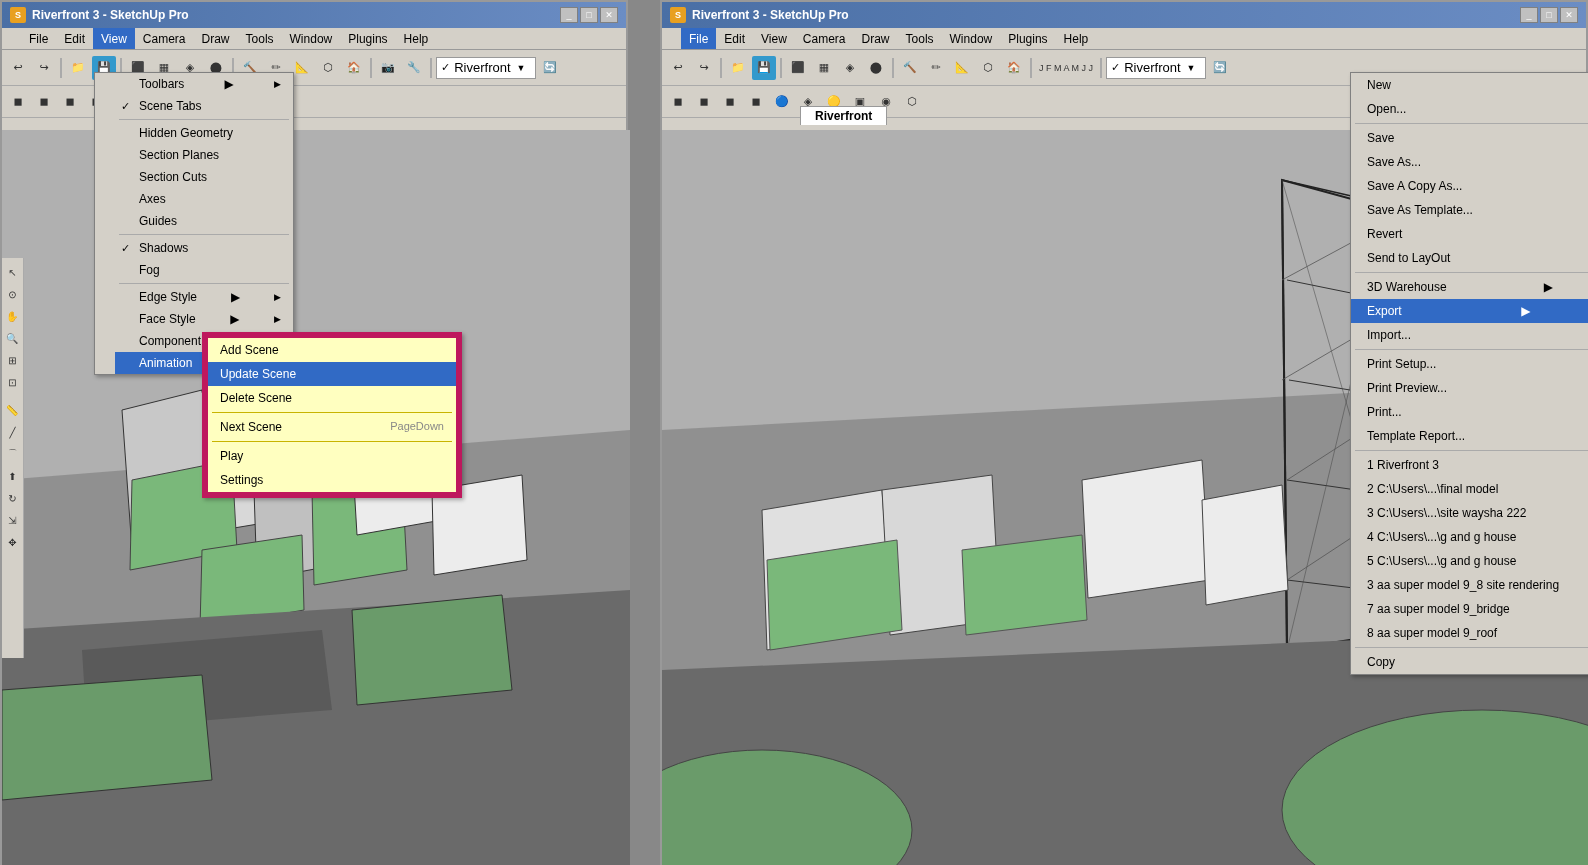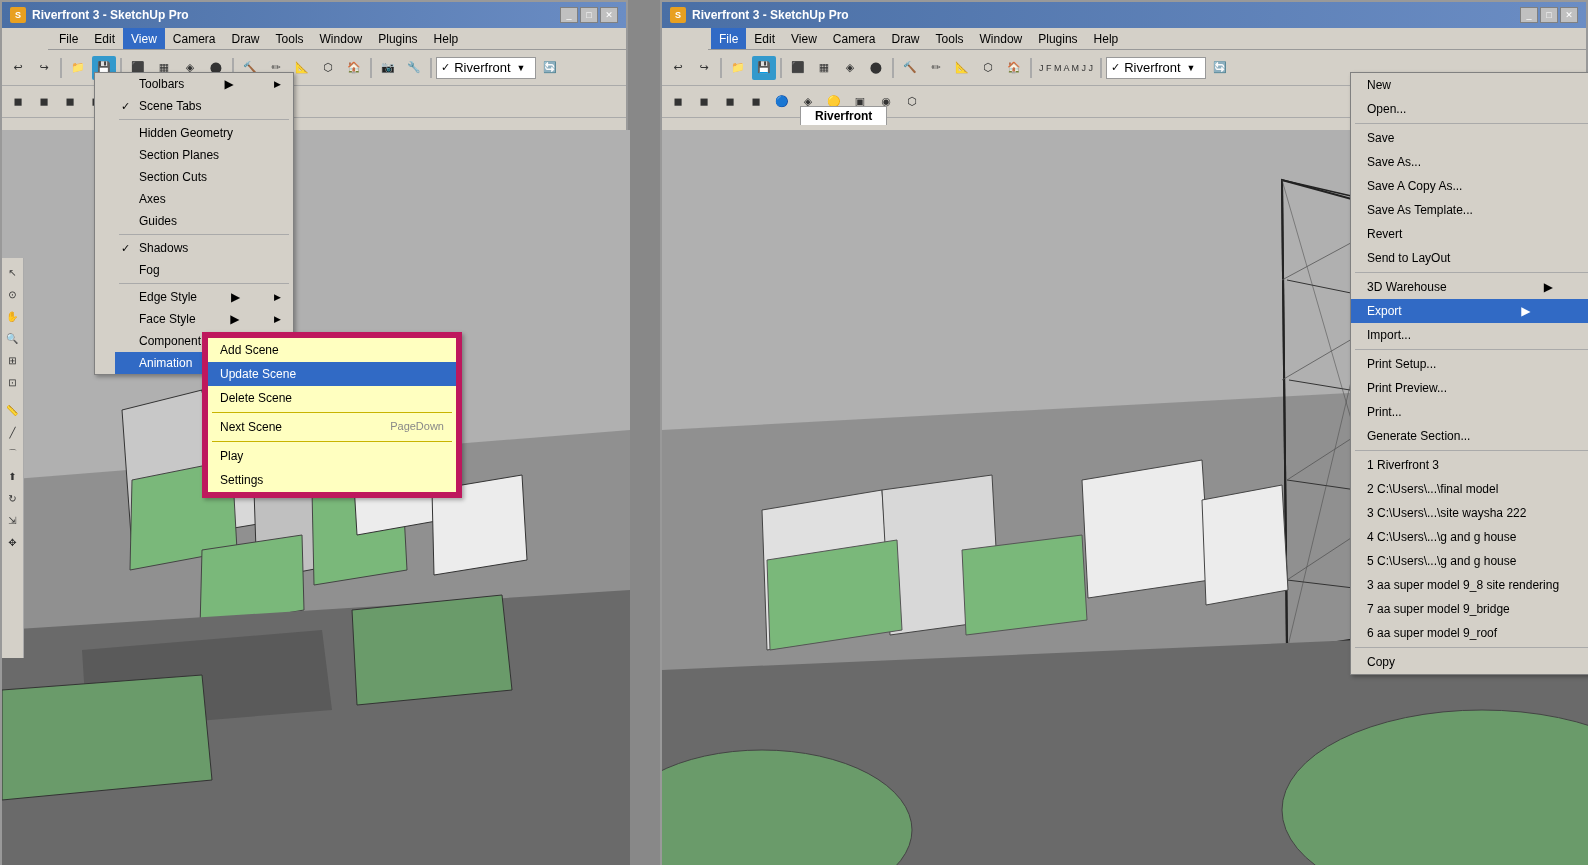--- a/index.html
+++ b/index.html
@@ -56,22 +56,21 @@
       cursor: pointer;
     }
 
     
     .menu-bar {
       background: #d4d0c8;
       display: flex;
       align-items: center;
       height: 22px;
       border-bottom: 1px solid #999;
-      padding: 0 3px;
-      margin-left: 46px;
+      padding: 0 19px;
     }
     .menu-item {
       padding: 2px 8px;
       cursor: pointer;
       font-size: 12px;
       color: #000;
       height: 100%;
       display: flex; align-items: center;
     }
     .menu-item:hover, .menu-item.active {
@@ -601,21 +600,21 @@
       <span>Print Setup...</span>
     </div>
     <div class="file-item">
       <span>Print Preview...</span>
     </div>
     <div class="file-item">
       <span>Print...</span>
 
     </div>
     <div class="file-item">
-      <span>Generate Section...</span>
+      <span>Template Report...</span>
     </div>
     <div class="file-separator"></div>
     <div class="file-item">
       <span>1 Riverfront 3</span>
     </div>
     <div class="file-item">
       <span>2 C:\Users\...\final model</span>
     </div>
     <div class="file-item">
       <span>3 C:\Users\...\site waysha 222</span>
@@ -626,21 +625,21 @@
     <div class="file-item">
       <span>5 C:\Users\...\g and g house</span>
     </div>
     <div class="file-item">
       <span>3 aa super model 9_8 site rendering</span>
     </div>
     <div class="file-item">
       <span>7 aa super model 9_bridge</span>
     </div>
     <div class="file-item">
-      <span>6 aa super model 9_roof</span>
+      <span>8 aa super model 9_roof</span>
     </div>
     <div class="file-separator"></div>
     <div class="file-item">
       <span>Copy</span>
     </div>
   </div>
 
 </div>
 
 <div style="position:absolute; left:0; top:106px; z-index:95; display:flex; gap:1px; padding-left:140px;">

